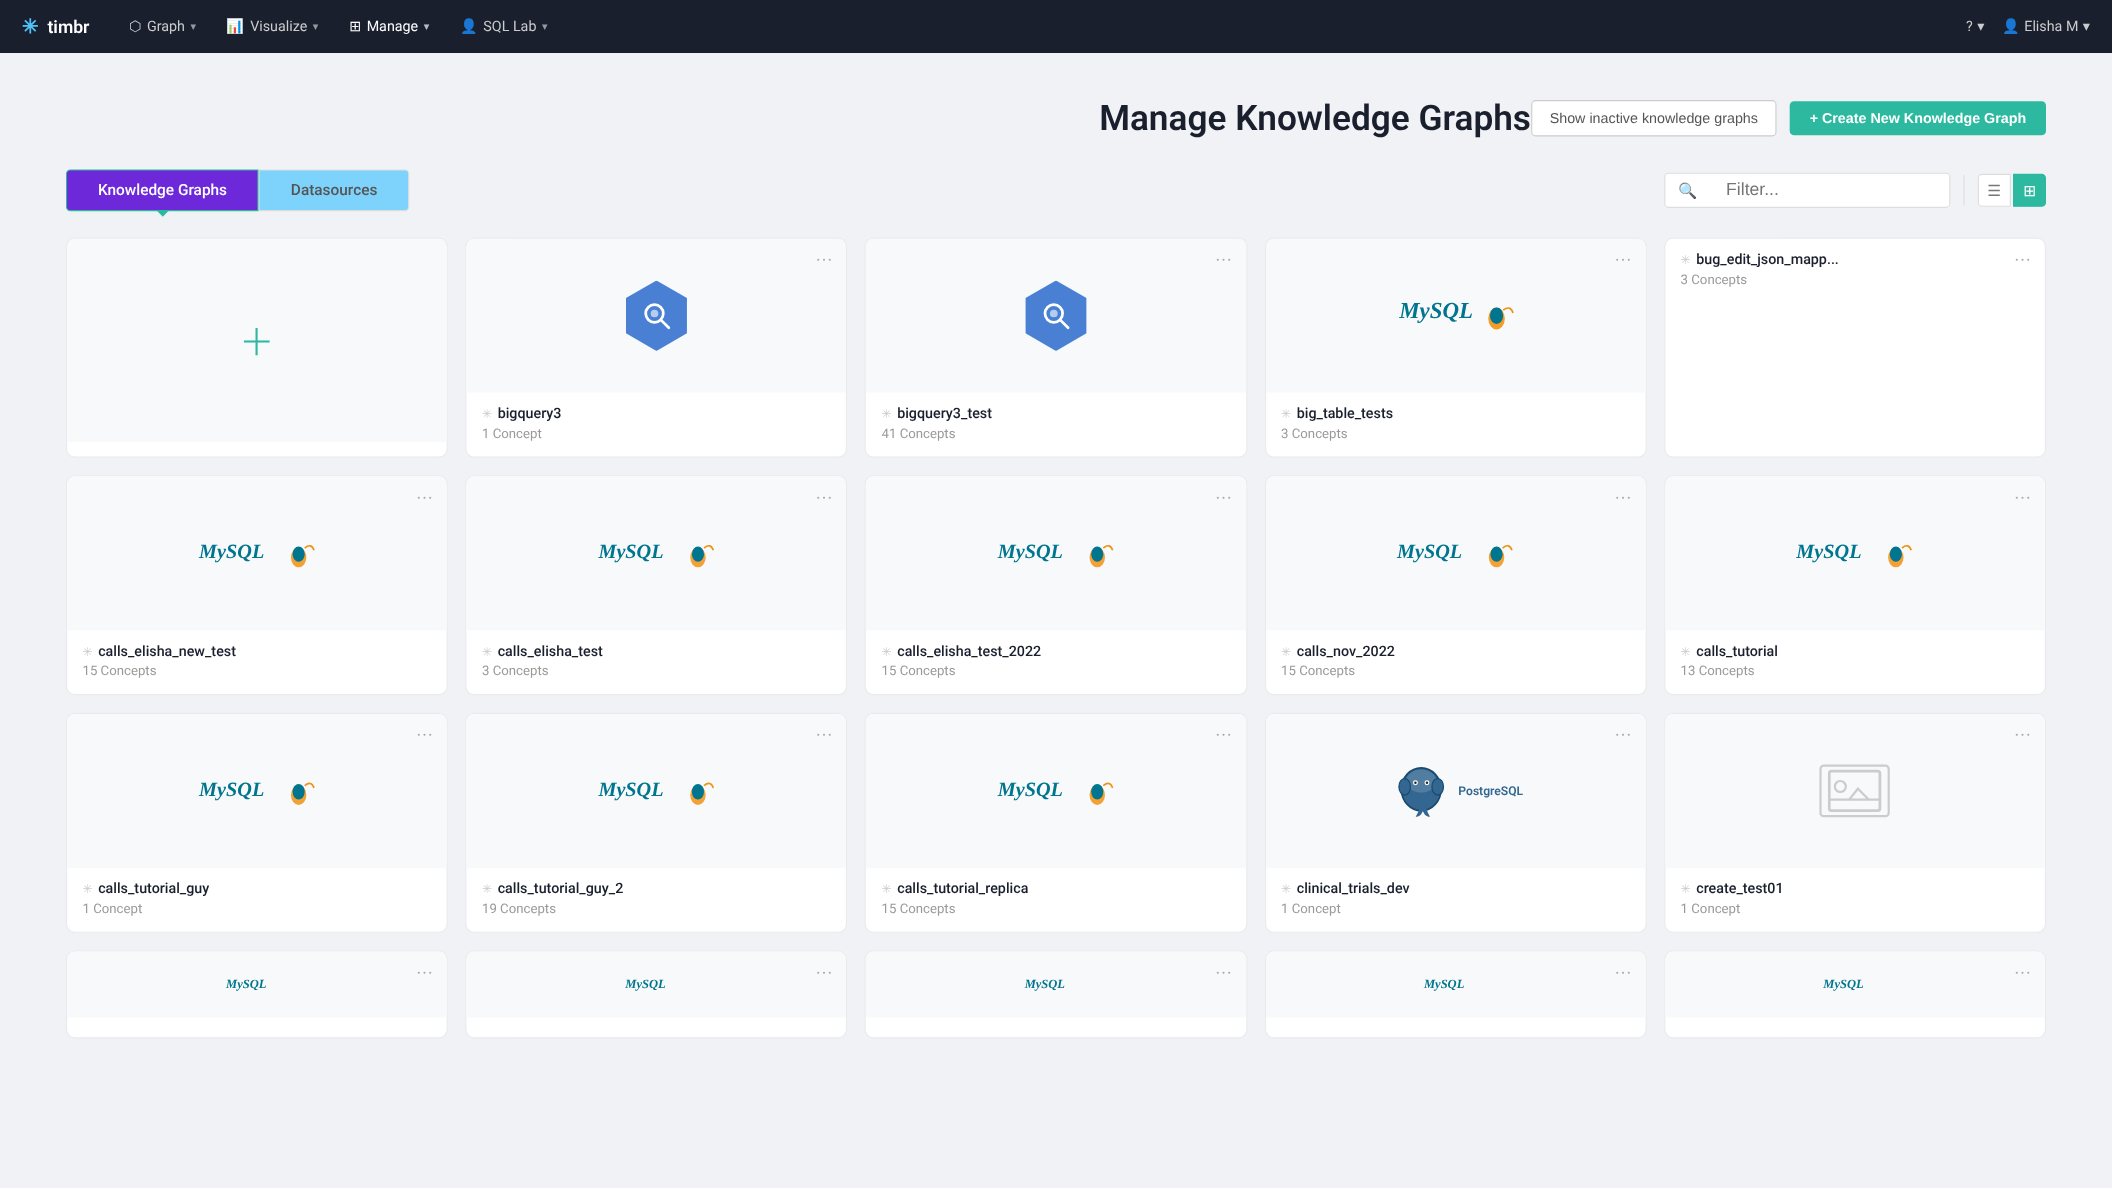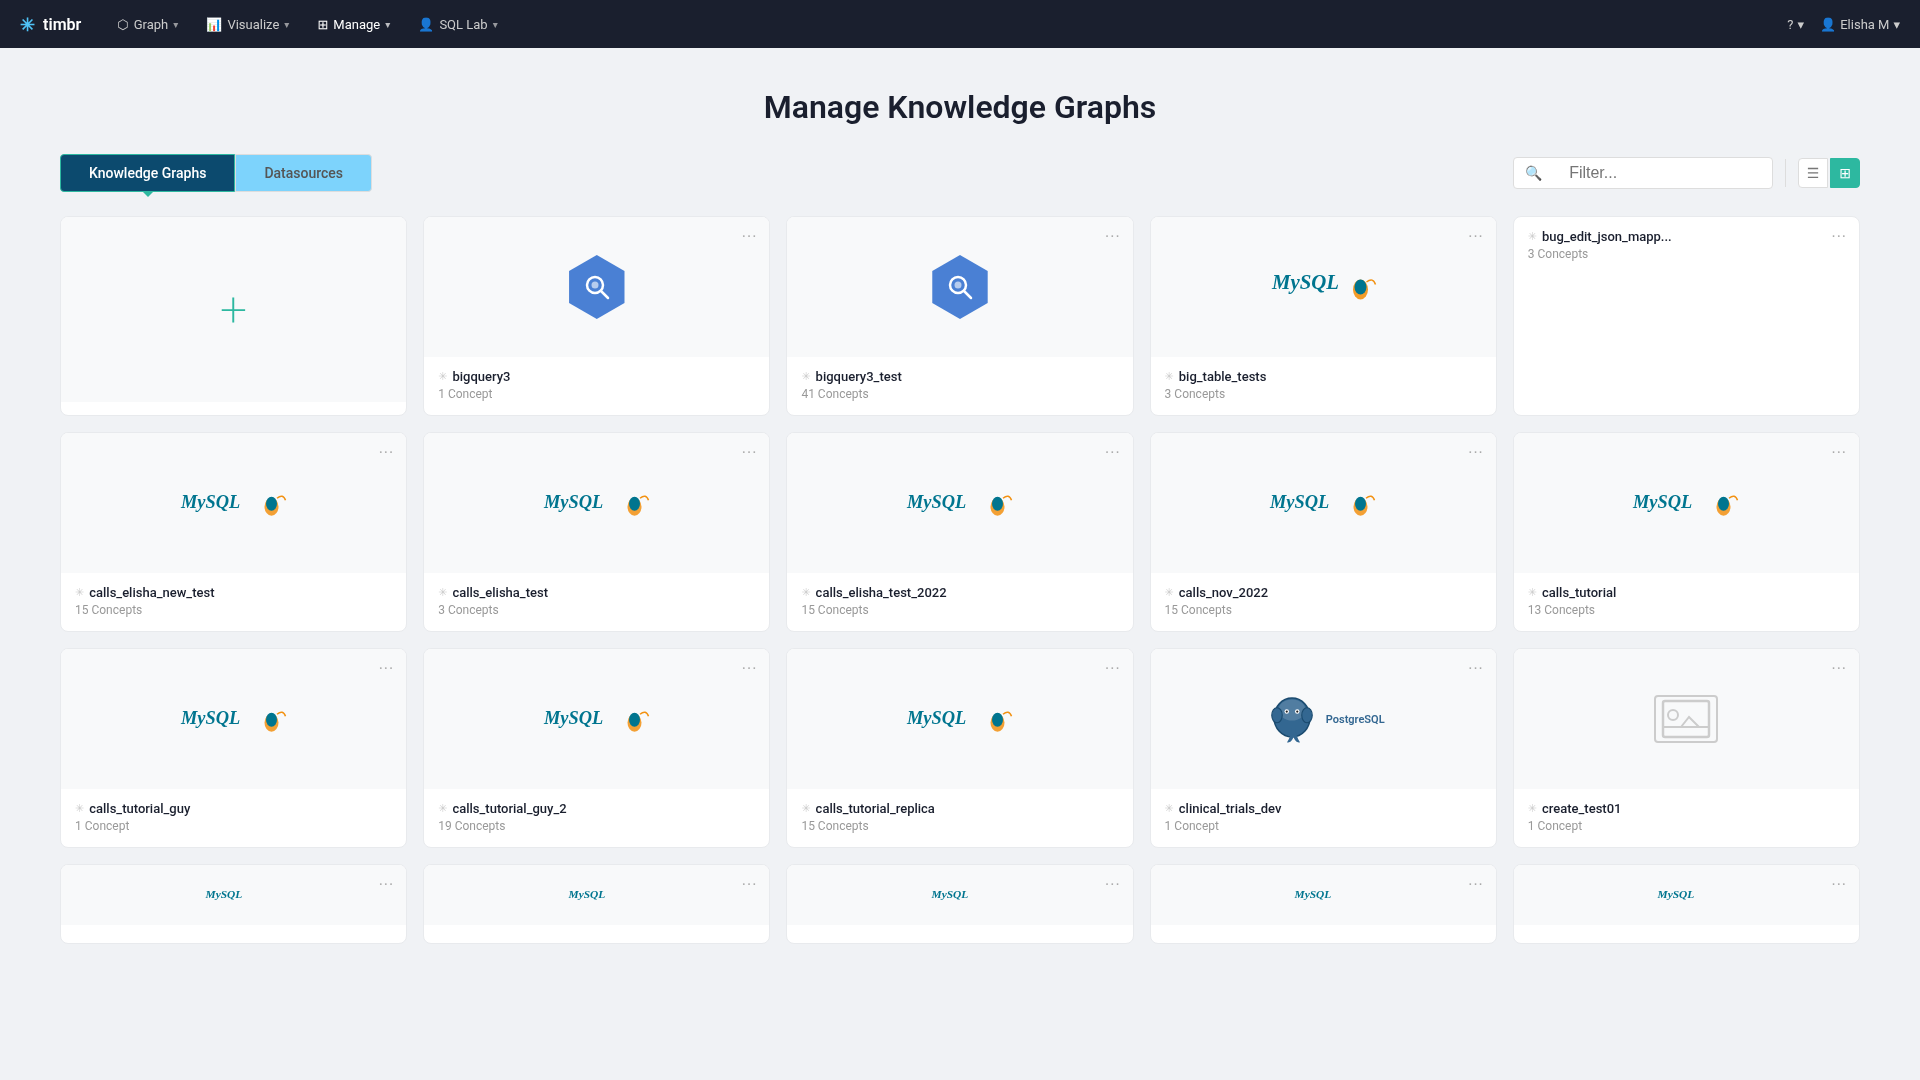--- a/index.html
+++ b/index.html
@@ -48,21 +48,21 @@
     
     .main-content {
       margin-top: 48px;
       padding: 40px 60px;
       min-height: calc(100vh - 48px);
     }
 
     
     .page-header {
       display: flex;
-      justify-content: center;
+      justify-content: flex-end;
       align-items: center;
       margin-bottom: 28px;
     }
     .page-title {
       font-size: 32px;
       font-weight: 600;
       color: #1a1f2e;
     }
     .header-actions { display: flex; gap: 12px; align-items: center; }
     .btn-outline {
@@ -99,21 +99,21 @@
       font-size: 14px;
       font-weight: 500;
       cursor: pointer;
       border: 1px solid #ddd;
       background: #7dd3fc;
       color: #555;
     }
     .tab:first-child { border-radius: 4px 0 0 4px; }
     .tab:last-child { border-radius: 0 4px 4px 0; }
     .tab.active {
-      background: #0c4a6e;
+      background: #6d28d9;
       color: #fff;
       border-color: #2db8a0;
       position: relative;
     }
     .tab.active::after {
       content: '';
       position: absolute;
       bottom: -6px;
       left: 50%;
       transform: translateX(-50%);
@@ -296,20 +296,24 @@
       <span>Elisha M</span>
       <span class="chevron">▾</span>
     </div>
   </div>
 </nav>
 
 <main class="main-content">
 
   <div class="page-header">
     <h1 class="page-title">Manage Knowledge Graphs</h1>
+    <div class="header-actions">
+      <button class="btn-outline">Show inactive knowledge graphs</button>
+      <button class="btn-primary">+ Create New Knowledge Graph</button>
+    </div>
   </div>
 
   <div class="tabs-row">
     <div class="tabs">
       <div class="tab active">Knowledge Graphs</div>
       <div class="tab">Datasources</div>
     </div>
     <div class="filter-controls">
       <div class="search-box">
         <span class="search-icon">🔍</span>

